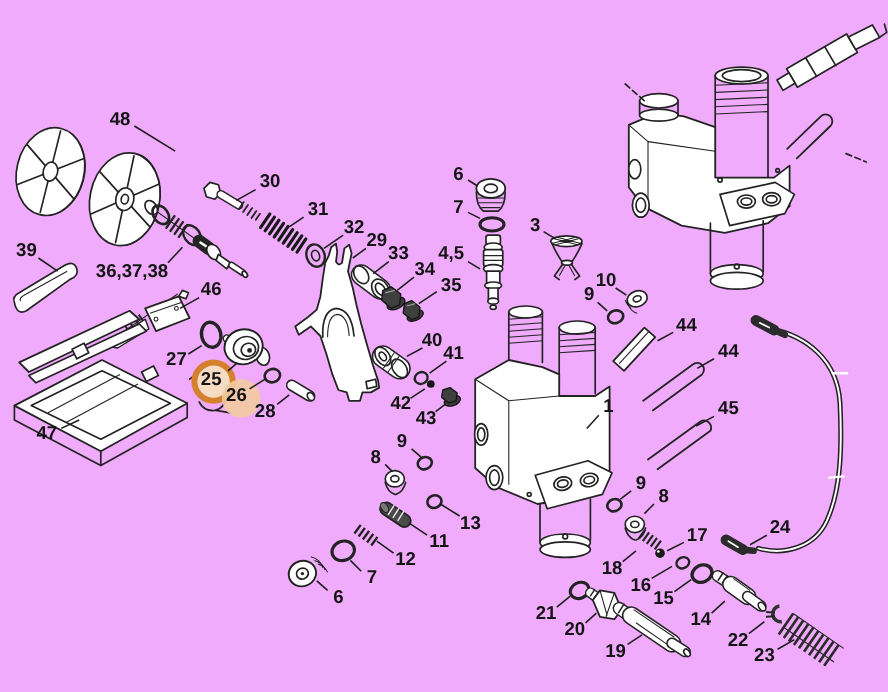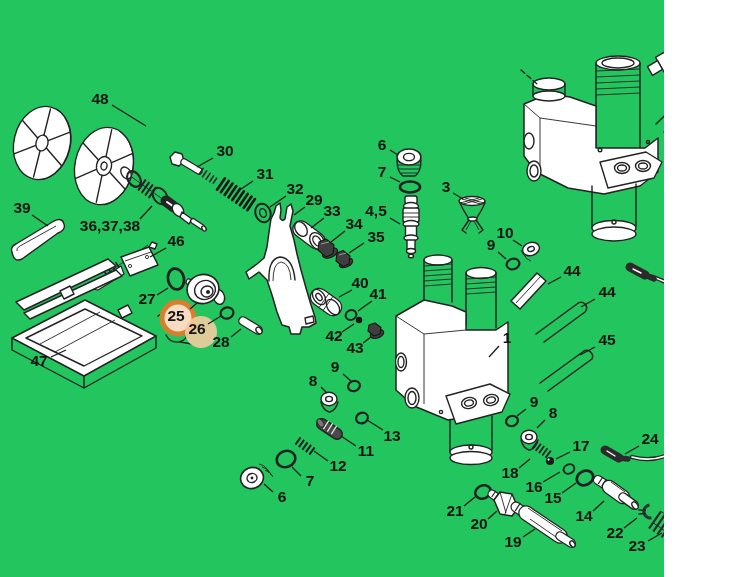--- a/index.html
+++ b/index.html
@@ -1,16 +1,16 @@
 <!DOCTYPE html>
 <html><head>
 <meta charset="utf-8">
 <style>
   html,body{margin:0;padding:0;background:#fff;}
-  .stage{position:relative;width:664px;height:577px;background:#22c55e;overflow:hidden;}
+  .stage{position:relative;width:740px;height:577px;background:#f0abfc;overflow:hidden;}
   svg{display:block;}
   .ln{stroke:#232323;stroke-width:1.4;fill:none;stroke-linecap:round;stroke-linejoin:round;}
   .fw{stroke:#232323;stroke-width:1.4;fill:#ffffff;stroke-linejoin:round;}
   .dk{stroke:#141414;stroke-width:1.1;fill:#3f3f3f;stroke-linejoin:round;}
   .oring{stroke:#232323;fill:none;}
   .capd{stroke:#242424;fill:none;stroke-linecap:round;}
   .capw{stroke:#ffffff;fill:none;stroke-linecap:round;}
   .thin{stroke:#232323;stroke-width:0.9;fill:none;}
   .callout{font:700 15.5px "Liberation Sans", sans-serif;fill:#141414;text-anchor:middle;}
 </style>

